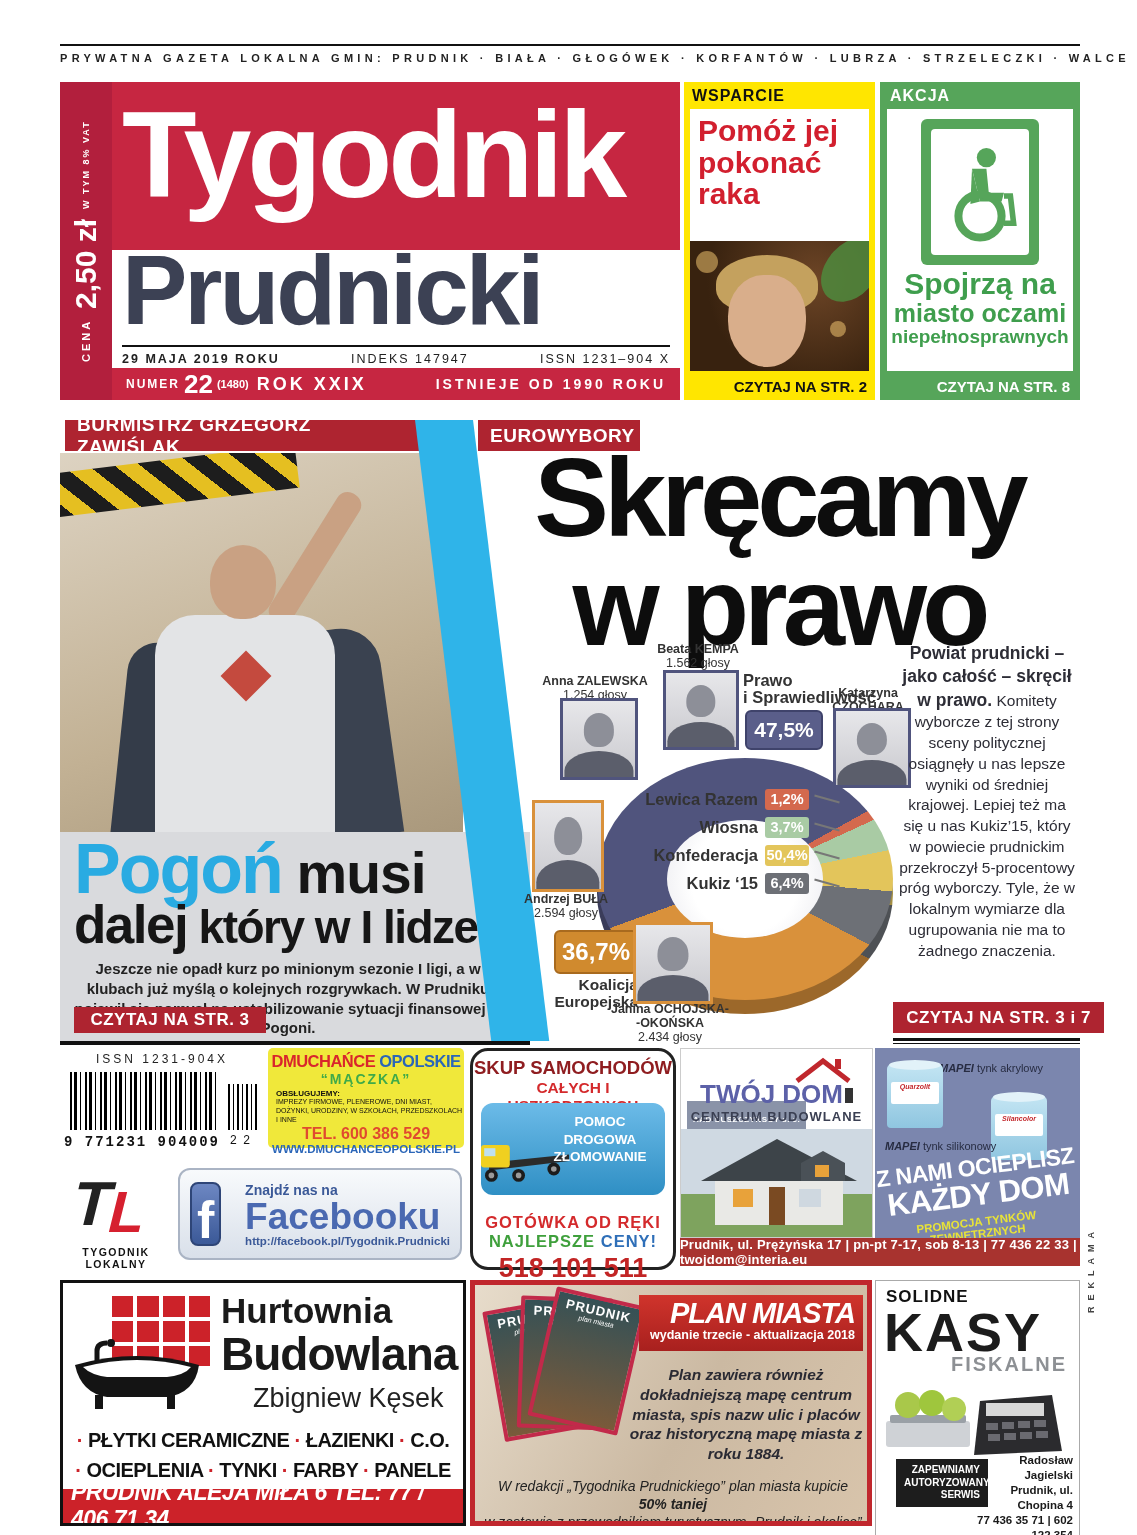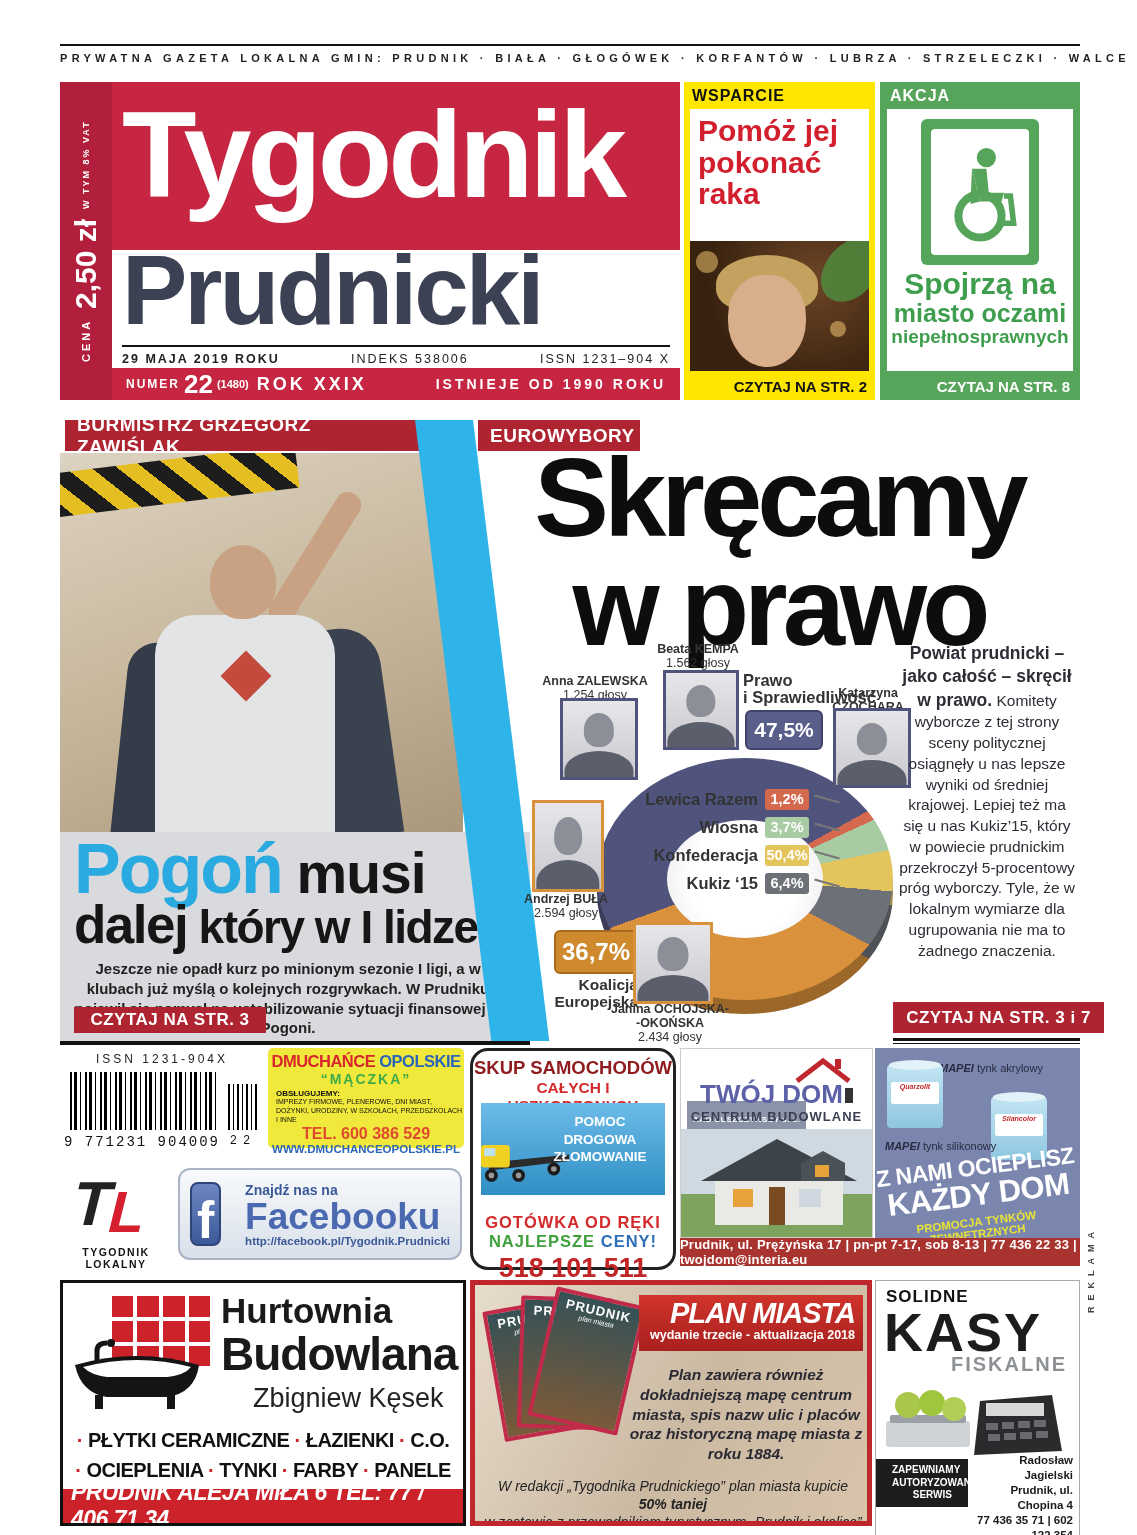--- a/index.html
+++ b/index.html
@@ -110,35 +110,35 @@
   .pg-body{margin:8px 8px 0;width:440px;text-align:center;font-size:15px;font-weight:bold;color:#222;line-height:1.32;}
   .tag-pogon-read{position:absolute;left:14px;bottom:8px;width:168px;height:26px;font-size:17px;justify-content:center;}
   .thick-rule{left:60px;top:1041px;width:470px;height:4px;background:#111;}
   
   .barcode{left:62px;top:1052px;width:200px;height:120px;text-align:center;}
   .bc-issn{font-size:12px;letter-spacing:3px;color:#222;}
   .bc-bars{position:absolute;left:8px;top:20px;width:146px;height:58px;
            background:repeating-linear-gradient(90deg,#000 0 2px,#fff 2px 4px,#000 4px 7px,#fff 7px 10px,#000 10px 11px,#fff 11px 15px);}
   .bc-bars2{position:absolute;left:166px;top:32px;width:30px;height:46px;
            background:repeating-linear-gradient(90deg,#000 0 2px,#fff 2px 5px,#000 5px 6px,#fff 6px 9px);}
-  .bc-digits{position:absolute;left:0px;top:82px;width:160px;font-family:"Liberation Mono",monospace;font-size:14px;letter-spacing:2px;}
+  .bc-digits{position:absolute;left:0px;top:82px;width:160px;font-family:"Liberation Mono",monospace;font-size:14px;letter-spacing:2px;font-weight:bold;}
   .bc-digits2{position:absolute;left:166px;top:82px;width:30px;font-family:"Liberation Mono",monospace;font-size:12px;letter-spacing:6px;}
   .dmuchance{left:268px;top:1048px;width:196px;height:100px;background:#f0e83a;border-radius:5px;text-align:center;padding-top:4px;box-sizing:border-box;}
   .dm-l1{font-size:16.5px;font-weight:bold;letter-spacing:-.5px;}
   .dm-l1 .r{color:#d9262c;} .dm-l1 .b{color:#2b66b8;}
   .dm-l2{font-size:14px;font-weight:bold;color:#3faa49;letter-spacing:2px;}
   .dm-l3{font-size:8px;font-weight:bold;text-align:left;margin:2px 0 0 8px;color:#111;}
   .dm-l4{font-size:7px;text-align:left;margin-left:8px;color:#111;line-height:1.25;}
   .dm-tel{font-size:16px;font-weight:bold;color:#e04a2f;margin-top:1px;}
   .dm-www{font-size:11.5px;font-weight:bold;color:#2b66b8;}
   .skup{left:470px;top:1048px;width:206px;height:222px;background:#fff;border:3px solid #222;border-radius:18px;
         box-sizing:border-box;text-align:center;padding-top:6px;}
   .sk-l1{font-size:18.5px;font-weight:bold;color:#8f1d20;}
   .sk-l2{font-size:15.5px;font-weight:bold;color:#d42a2c;}
-  .sk-band{position:absolute;left:8px;top:52px;width:184px;height:92px;border-radius:0;
+  .sk-band{position:absolute;left:8px;top:52px;width:184px;height:92px;border-radius:12px;
            background:linear-gradient(180deg,#6cbbe8,#2f8fc4);overflow:hidden;}
   .sk-band .txt{position:absolute;right:6px;top:10px;color:#fff;font-weight:bold;font-size:13.5px;line-height:1.3;text-align:center;width:118px;}
   .sk-cash{margin-top:98px;font-size:16.5px;font-weight:bold;letter-spacing:1px;}
   .sk-cash .red{color:#d42a2c;} .sk-cash .grn{color:#3fa03c;} .sk-cash .blu{color:#2f6fb8;}
   .sk-tel{font-size:27px;font-weight:bold;color:#c22525;margin-top:2px;}
   .twojdom{left:680px;top:1048px;width:193px;height:190px;background:#fff;border:1px solid #ccc;box-sizing:border-box;overflow:hidden;}
   .td-tag{position:absolute;left:6px;top:8px;background:#8a93a8;color:#fff;font-size:8px;font-weight:bold;padding:14px 6px;letter-spacing:.5px;margin-top:44px;}
   .td-brand{position:absolute;left:0;top:30px;width:100%;text-align:center;font-size:26px;font-weight:bold;color:#5c61a8;}
   .td-door{display:inline-block;width:8px;height:15px;background:#333;margin-left:2px;}
   .td-sub{position:absolute;left:0;top:60px;width:100%;text-align:center;font-size:13px;font-weight:bold;color:#3a3f52;letter-spacing:1px;}
@@ -189,22 +189,22 @@
                color:#fff;text-align:right;padding:4px 8px 0 0;box-sizing:border-box;}
   .plan-banner .t{font-size:29px;font-weight:bold;font-style:italic;letter-spacing:-1px;line-height:1;}
   .plan-banner .s{font-size:12.5px;font-weight:bold;}
   .plan-body{position:absolute;left:150px;top:80px;width:242px;text-align:center;font-size:15.5px;font-weight:bold;font-style:italic;color:#2a2a33;line-height:1.28;}
   .plan-foot{position:absolute;left:8px;top:192px;width:380px;text-align:center;font-size:14px;font-style:italic;color:#222;line-height:1.3;}
   .kasy{left:875px;top:1280px;width:205px;height:256px;background:#fff;border:1px solid #aaa;box-sizing:border-box;overflow:hidden;}
   .ka-l1{position:absolute;left:10px;top:6px;font-size:17px;font-weight:bold;letter-spacing:1px;}
   .ka-l2{position:absolute;left:8px;top:20px;font-size:54px;font-weight:bold;letter-spacing:2px;color:#1c1c1c;}
   .ka-l3{position:absolute;right:12px;top:72px;font-size:20px;font-weight:bold;letter-spacing:2px;color:#8d9094;}
   .ka-photo{position:absolute;left:4px;top:96px;width:197px;height:82px;}
-  .ka-serwis{position:absolute;left:0;top:178px;width:92px;background:#1d1d1d;color:#fff;text-align:right;
-             padding:5px 16px;box-sizing:border-box;font-size:10px;font-weight:bold;line-height:1.25;}
+  .ka-serwis{position:absolute;left:20px;top:178px;width:92px;background:#1d1d1d;color:#fff;text-align:right;
+             padding:5px 8px;box-sizing:border-box;font-size:10px;font-weight:bold;line-height:1.25;}
   .ka-contact{position:absolute;right:6px;top:172px;width:104px;text-align:right;font-size:11.5px;font-weight:bold;color:#1a1a1a;line-height:1.3;}
   .reklama{left:1086px;top:1226px;writing-mode:vertical-rl;transform:rotate(180deg);
            font-size:9px;font-weight:bold;letter-spacing:6px;color:#444;}
 </style>
 </head>
 <body>
 
 <div class="page">
 
   <div class="abs top-rule"></div>
@@ -214,21 +214,21 @@
     <div class="mh-left">
       <span class="cena">CENA</span>
       <span class="price">2,50 zł</span>
       <span class="vat">W TYM 8% VAT</span>
     </div>
     <div class="mh-title1">Tygodnik</div>
     <div class="mh-white">
       <div class="mh-title2">Prudnicki</div>
       <div class="mh-info">
         <span style="font-weight:bold">29 MAJA 2019 ROKU</span>
-        <span>INDEKS 538006</span>
+        <span>INDEKS 147947</span>
         <span>ISSN 1231–904 X</span>
       </div>
     </div>
     <div class="mh-red">
       <span class="numer-label">NUMER</span>
       <span class="numer">22</span>
       <span class="paren">(1480)</span>
       <span class="rok">ROK XXIX</span>
       <span class="since">ISTNIEJE OD 1990 ROKU</span>
     </div>

